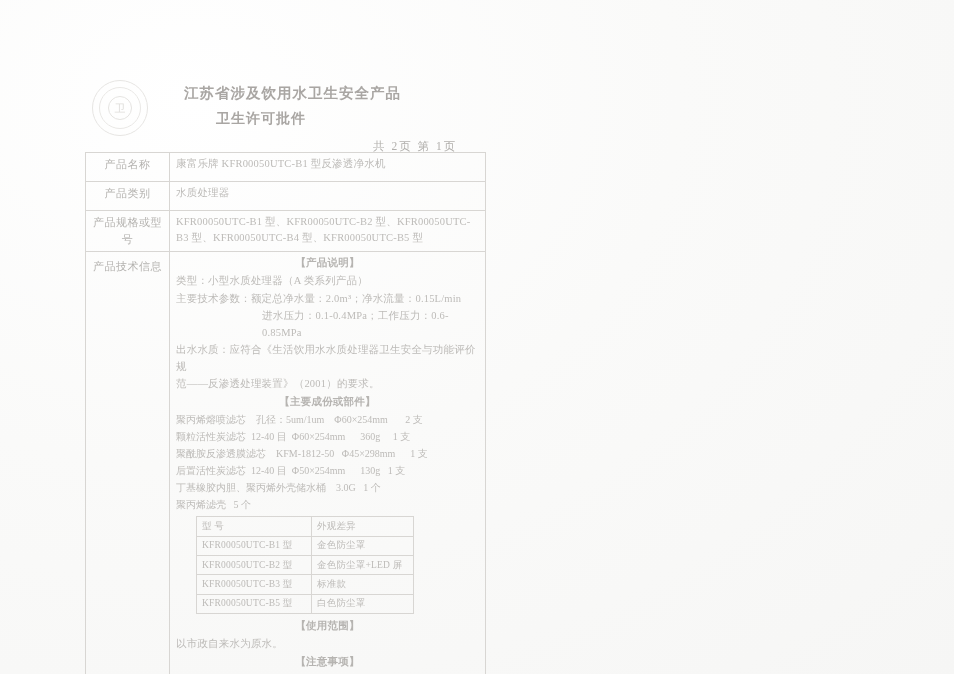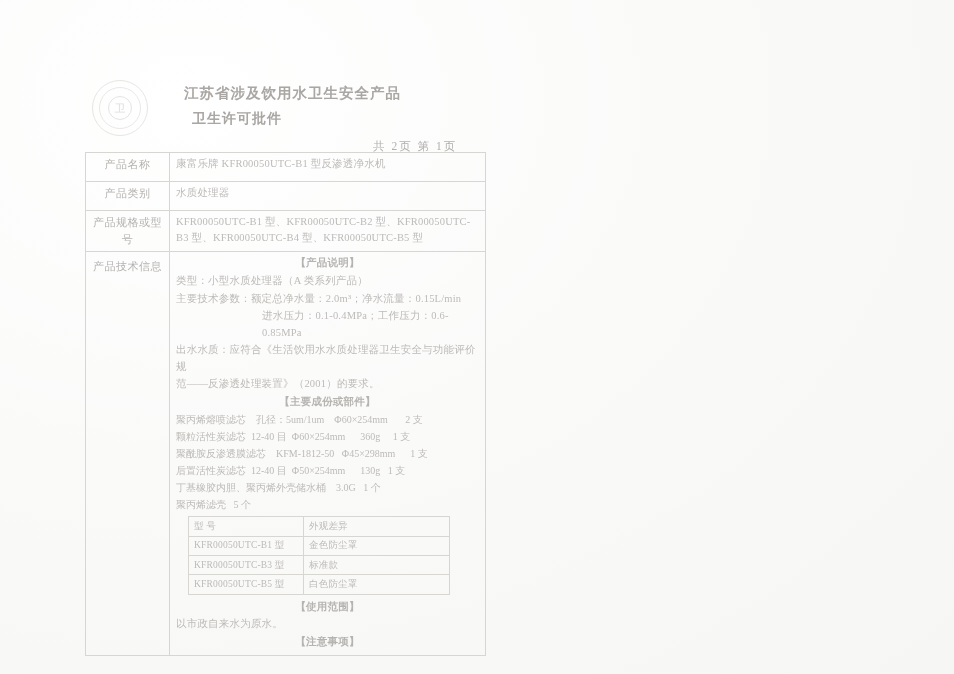--- a/index.html
+++ b/index.html
@@ -40,21 +40,21 @@
     display:flex;align-items:center;justify-content:center;
     font-size:11px;color:#d4d2cf;line-height:1;
   }
 
   .doc-title{
     position:absolute;left:184px;top:84px;
     font-size:14.5px;font-weight:bold;color:#a9a6a3;
     letter-spacing:1px;white-space:nowrap;
   }
   .doc-subtitle{
-    position:absolute;left:192px;top:110px;
+    position:absolute;left:216px;top:110px;
     font-size:14px;font-weight:bold;color:#a9a6a3;
     letter-spacing:1px;white-space:nowrap;
   }
   .page-counter{
     position:absolute;font-size:11.5px;color:#b2b0ad;letter-spacing:2px;
     white-space:nowrap;
     margin-left:40px;
   }
   #left-page .page-counter{left:333px;top:139px;}
 
@@ -85,22 +85,22 @@
   .tech-block p{margin:0 0 1.5px 0;}
   .tech-block .sect{font-weight:bold;color:#b6b4b1;text-align:center;}
   .tech-block .indent{padding-left:86px;}
 
   
   .comp{white-space:pre;font-size:10px;letter-spacing:0;}
 
   table.inner{
     border-collapse:collapse;
     table-layout:fixed;
-    margin:4px 0 4px 12px;
-    width:262px;
+    margin:4px 0 4px 20px;
+    width:218px;
     font-size:9.5px;
   }
   table.inner td{
     border:0.8px solid #d8d6d3;
     padding:2.5px 5px;
     color:#bdbbb8;
     line-height:1.4;
   }
   table.inner td.c1{width:104px;}
 
@@ -163,20 +163,24 @@
             <tbody>
               <tr>
                 <td class="c1">型  号</td>
                 <td>外观差异</td>
               </tr>
               <tr>
                 <td class="c1">KFR00050UTC-B1 型</td>
                 <td>金色防尘罩</td>
               </tr>
               <tr>
+                <td class="c1">KFR00050UTC-B2 型</td>
+                <td>金色防尘罩+LED 屏</td>
+              </tr>
+              <tr>
                 <td class="c1">KFR00050UTC-B3 型</td>
                 <td>标准款</td>
               </tr>
               <tr>
                 <td class="c1">KFR00050UTC-B5 型</td>
                 <td>白色防尘罩</td>
               </tr>
             </tbody>
           </table>
 

